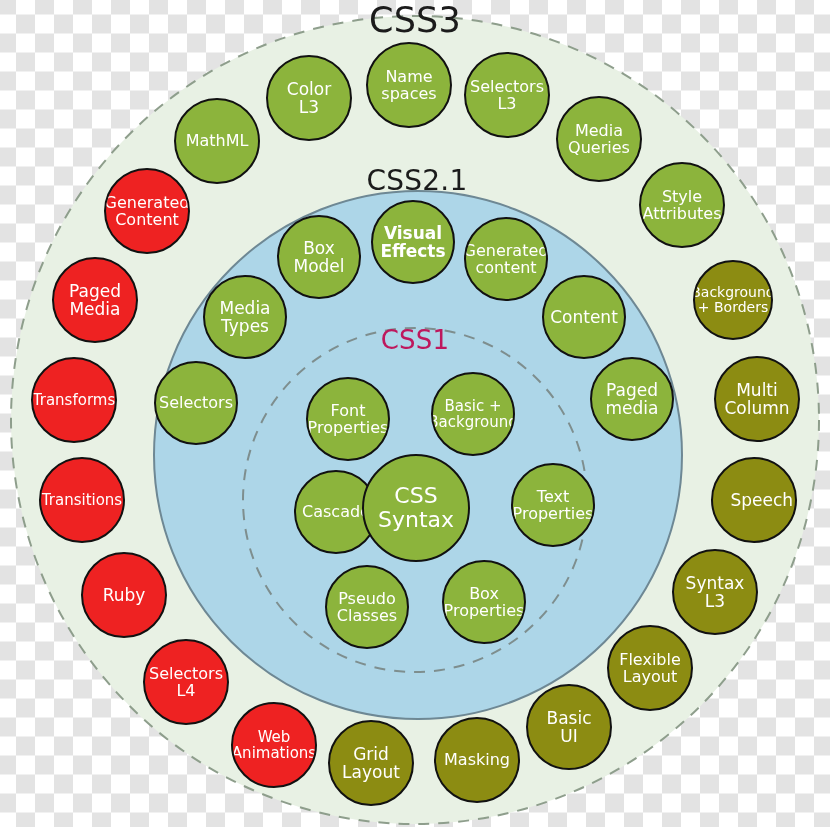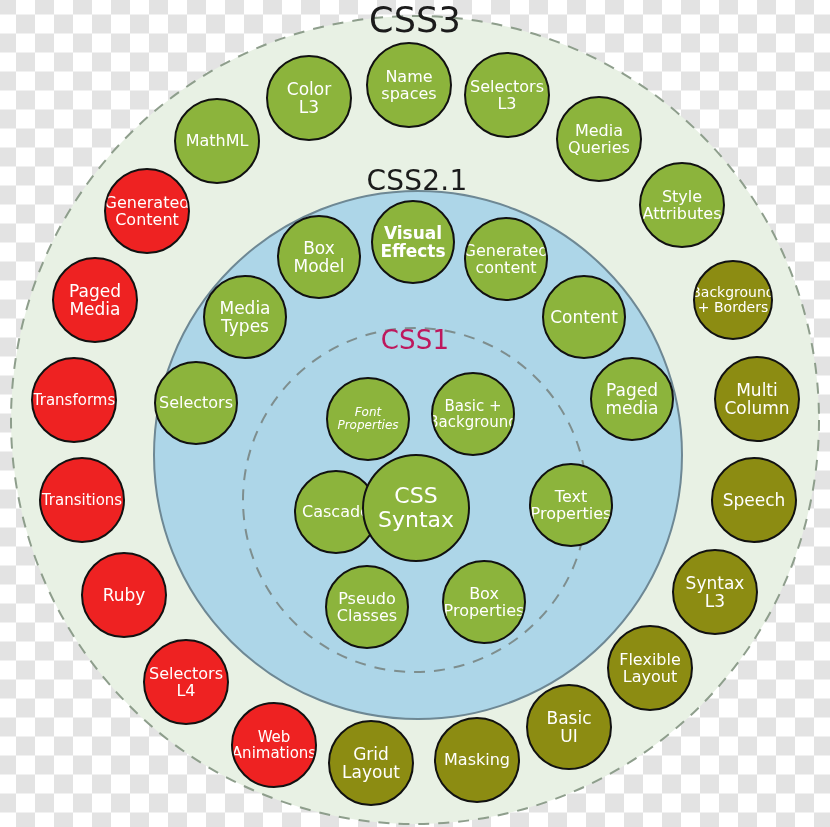--- a/index.html
+++ b/index.html
@@ -120,21 +120,21 @@
           <div>Background</div>
           <div>+ Borders</div>
         </span>
       </div>
       <div class="node o" style="left: 757px; top: 399px; width: 86px; height: 86px; font-size: 17px;">
         <span>
           <div>Multi</div>
           <div>Column</div>
         </span>
       </div>
-      <div class="node o" style="left: 754px; top: 500px; width: 86px; height: 86px; font-size: 17px;">
+      <div class="node o" style="left: 754px; top: 500px; width: 86px; height: 86px; font-size: 17px; justify-content: flex-end;">
         <span>
           <div>Speech</div>
         </span>
       </div>
       <div class="node o" style="left: 715px; top: 592px; width: 86px; height: 86px; font-size: 17px;">
         <span>
           <div>Syntax</div>
           <div>L3</div>
         </span>
       </div>
@@ -233,21 +233,21 @@
         <span>
           <div>Paged</div>
           <div>media</div>
         </span>
       </div>
       <div class="node g" style="left: 196px; top: 403px; width: 84px; height: 84px; font-size: 16px;">
         <span>
           <div>Selectors</div>
         </span>
       </div>
-      <div class="node g" style="left: 368px; top: 419px; width: 84px; height: 84px; font-size: 12px; font-style: italic;">
+      <div class="node g" style="left: 348px; top: 419px; width: 84px; height: 84px; font-size: 16px;">
         <span>
           <div>Font</div>
           <div>Properties</div>
         </span>
       </div>
       <div class="node g" style="left: 473px; top: 414px; width: 84px; height: 84px; font-size: 15px;">
         <span>
           <div>Basic +</div>
           <div>Background</div>
         </span>
@@ -256,21 +256,21 @@
         <span>
           <div>Cascade</div>
         </span>
       </div>
       <div class="node g" style="left: 416px; top: 508px; width: 108px; height: 108px; font-size: 22px;">
         <span>
           <div>CSS</div>
           <div>Syntax</div>
         </span>
       </div>
-      <div class="node g" style="left: 571px; top: 505px; width: 84px; height: 84px; font-size: 16px;">
+      <div class="node g" style="left: 553px; top: 505px; width: 84px; height: 84px; font-size: 16px;">
         <span>
           <div>Text</div>
           <div>Properties</div>
         </span>
       </div>
       <div class="node g" style="left: 367px; top: 607px; width: 84px; height: 84px; font-size: 16px;">
         <span>
           <div>Pseudo</div>
           <div>Classes</div>
         </span>

